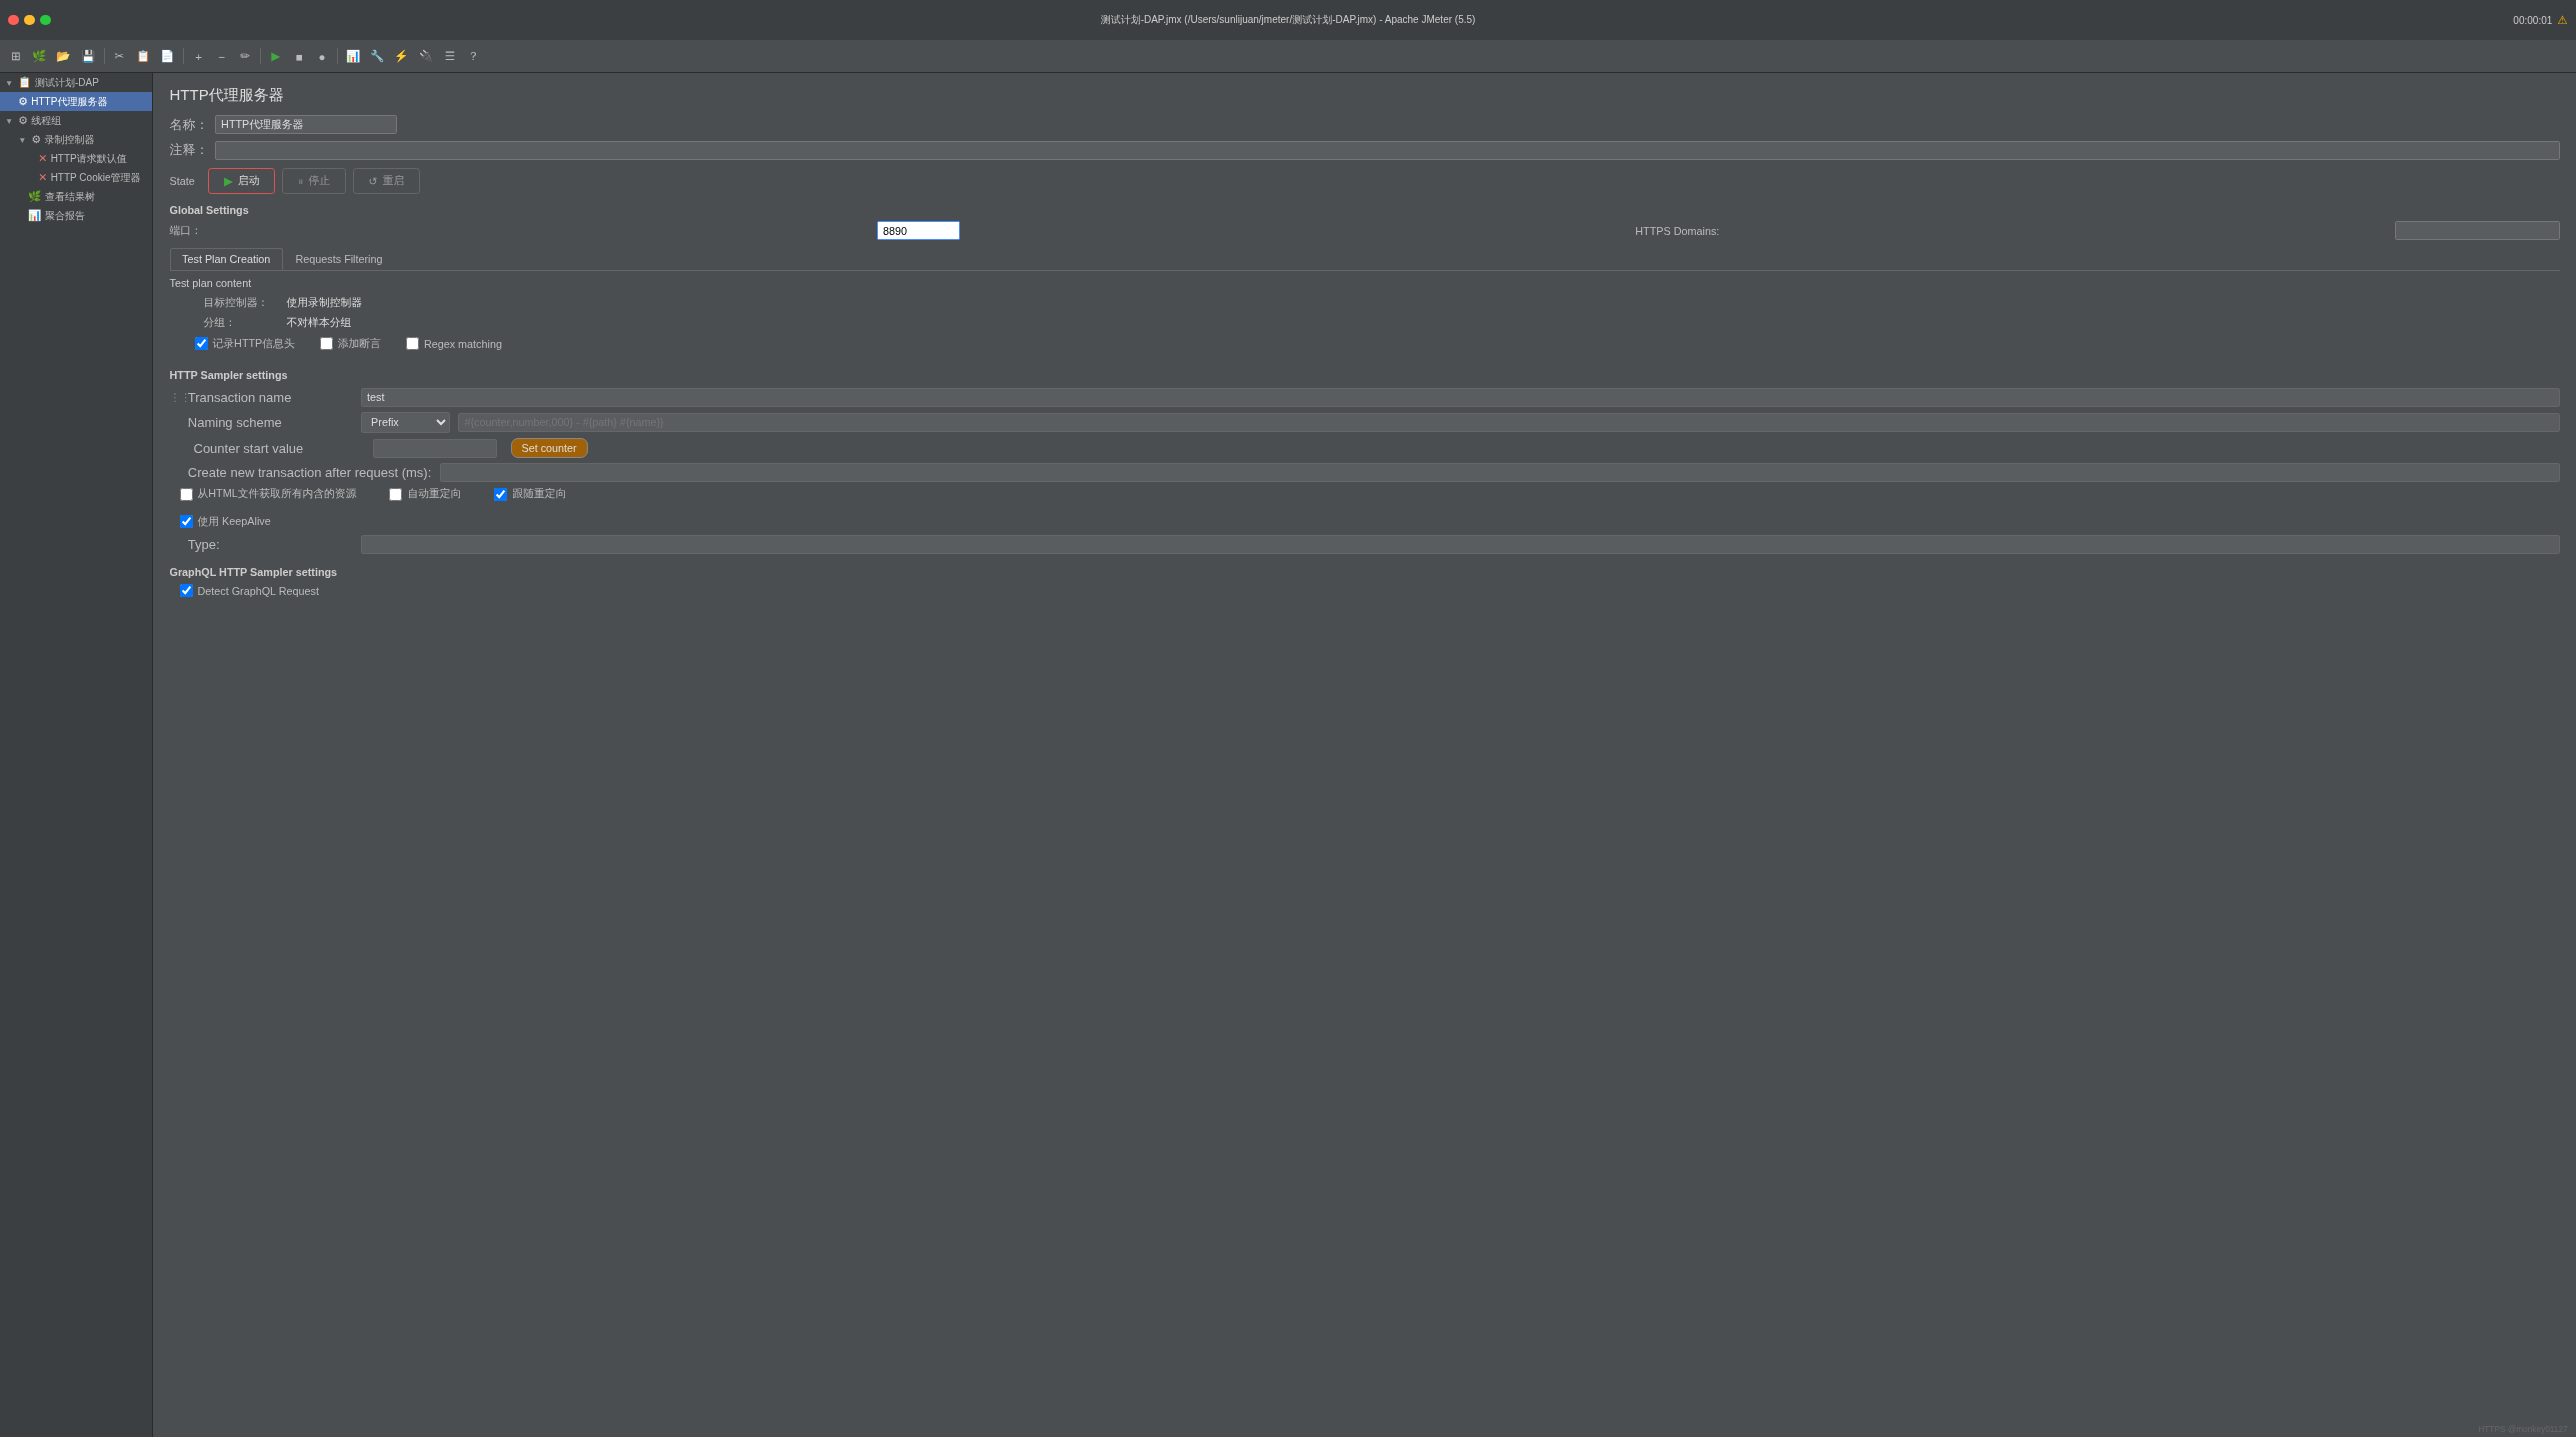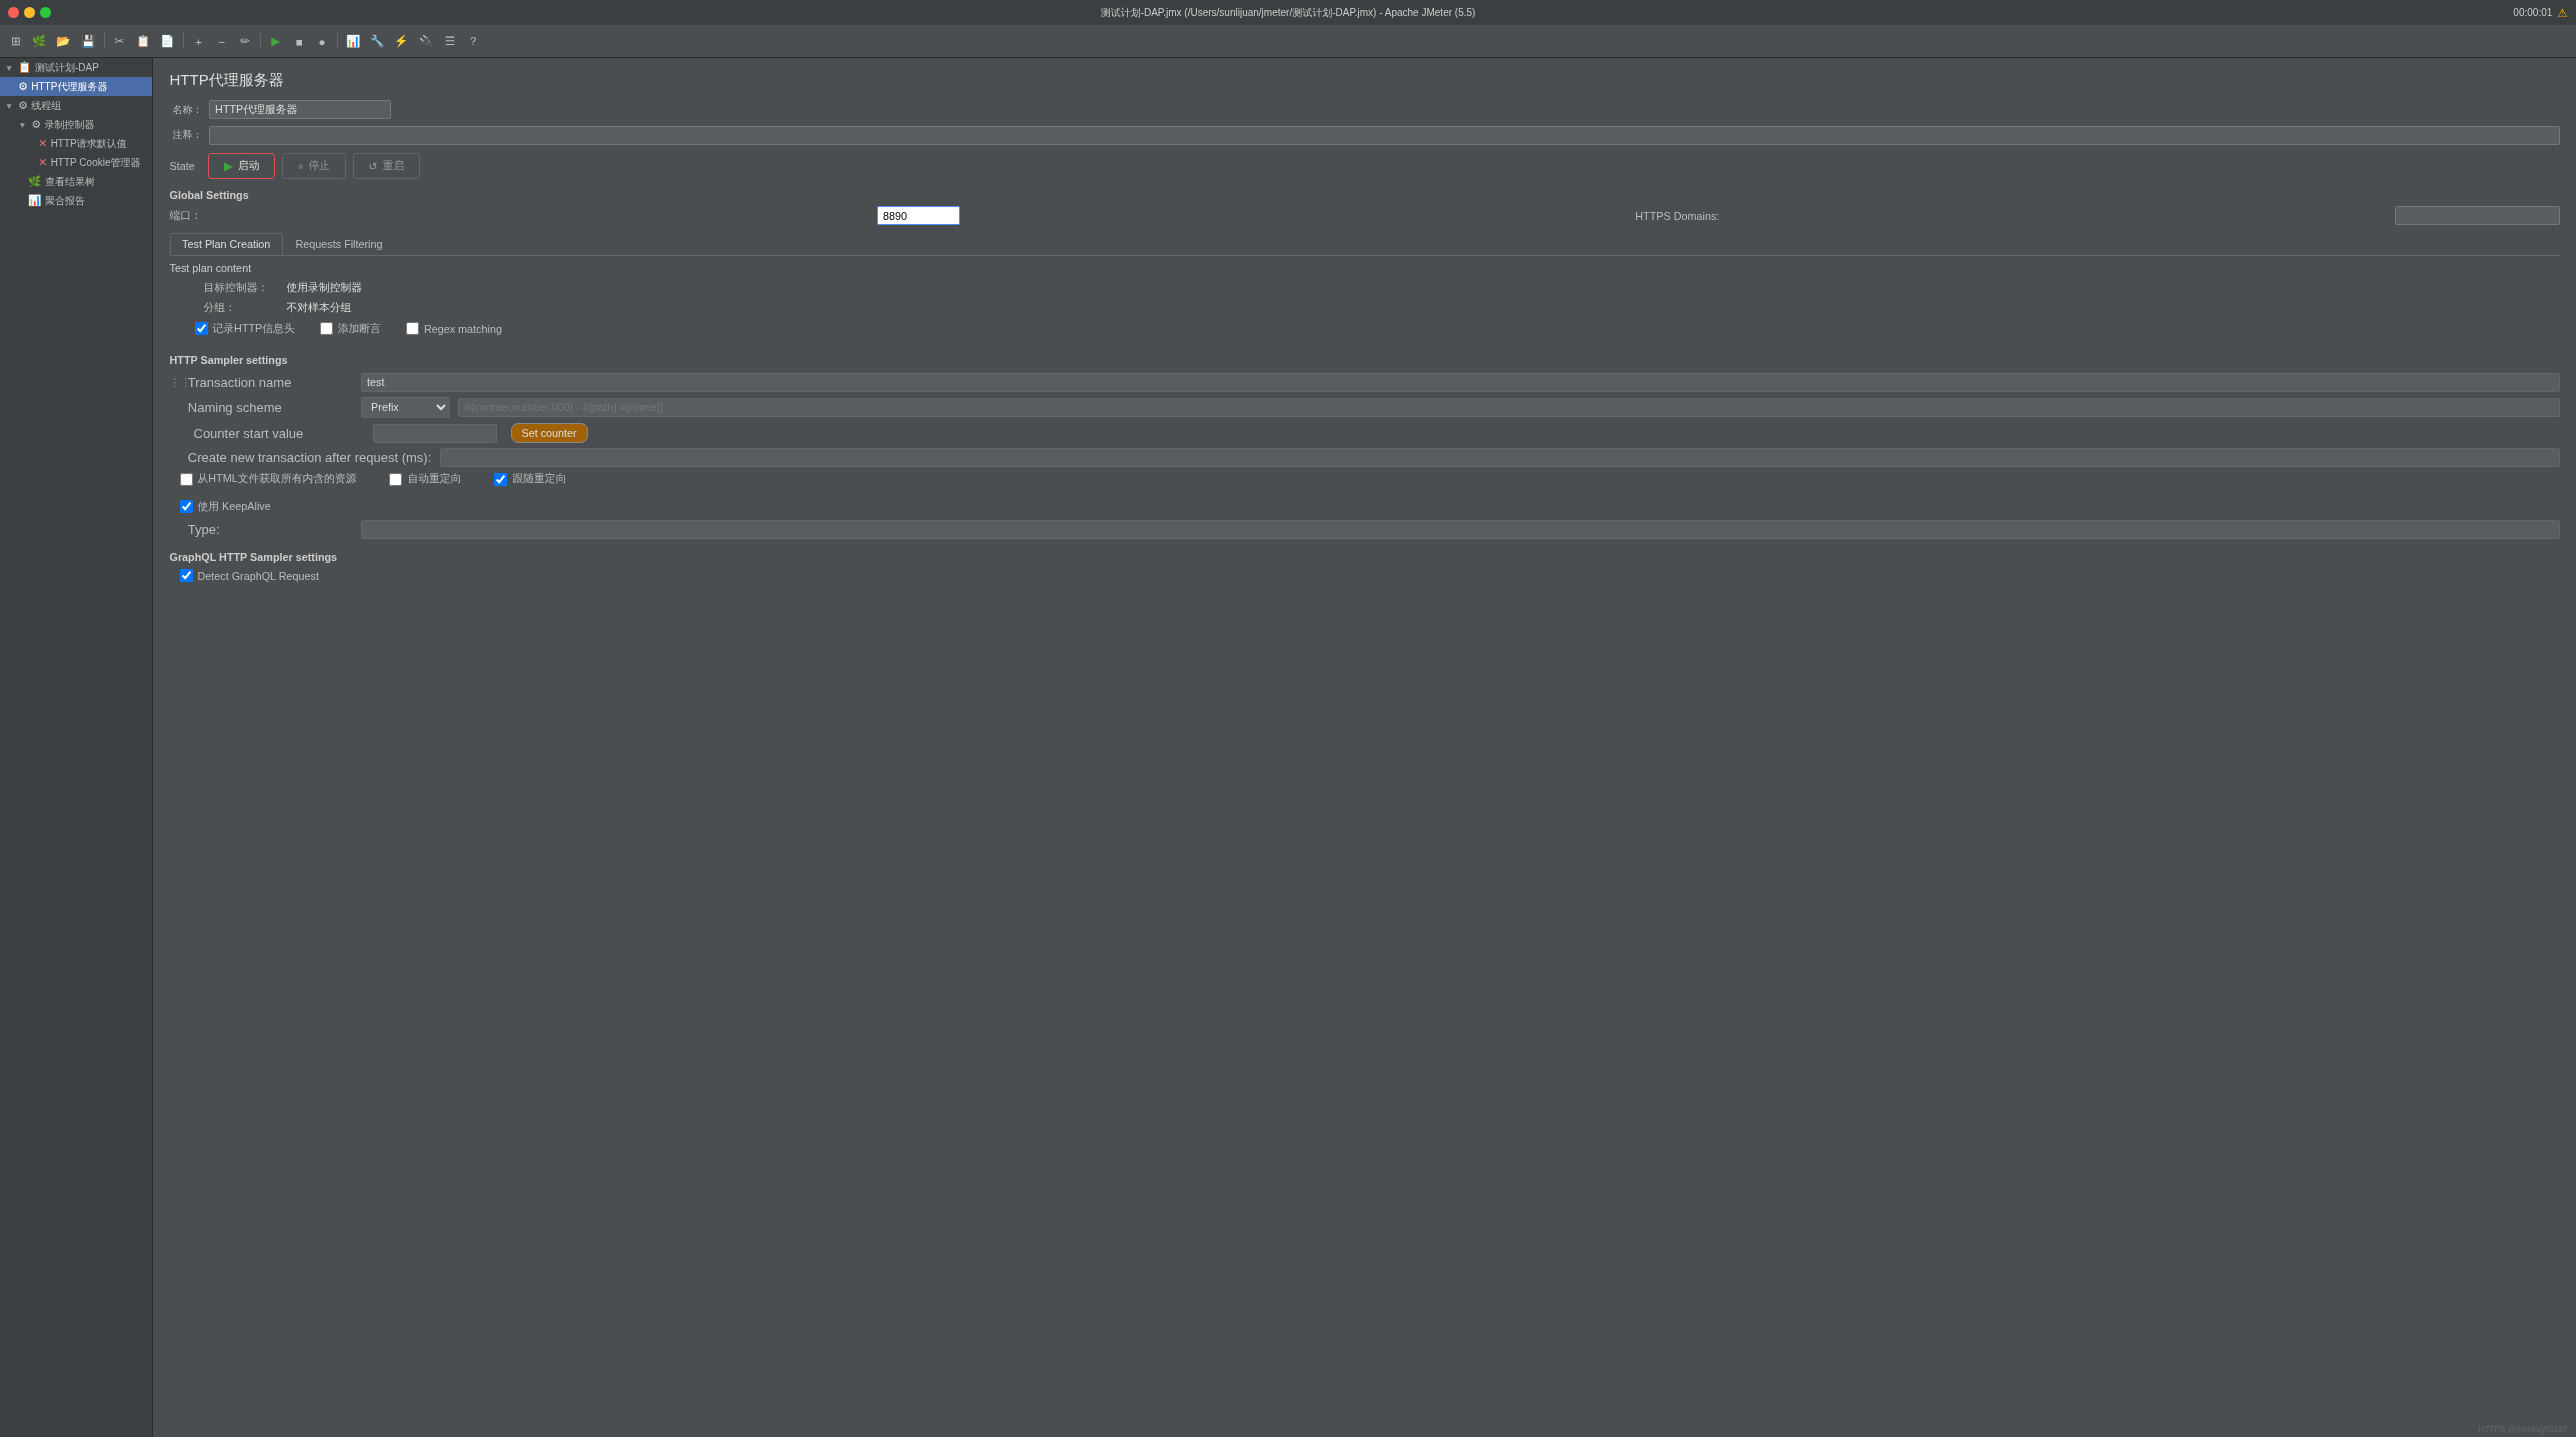--- a/index.html
+++ b/index.html
@@ -10,21 +10,21 @@
       color: #bbb;
       height: 100vh;
       overflow: hidden;
       display: flex;
       flex-direction: column;
     }
 
     
     .title-bar {
       background: #3c3f41;
-      height: 25px;
+      height: 40px;
       display: flex;
       align-items: center;
       justify-content: center;
       position: relative;
       flex-shrink: 0;
     }
     .title-bar-buttons {
       position: absolute;
       left: 8.3px;
       display: flex;
@@ -137,21 +137,21 @@
     .form-row {
       display: flex;
       align-items: center;
       margin-bottom: 6.6px;
       gap: 6.6px;
     }
     .form-label {
       color: #bbb;
       min-width: 33px;
       text-align: right;
-      font-size: 10px;
+      font-size: 13px;
     }
     .form-input {
       background: #5a5d5f;
       border: 0.8px solid #777;
       color: #ddd;
       padding: 2.5px 5px;
       font-size: 10.8px;
       border-radius: 1.7px;
       outline: none;
     }

